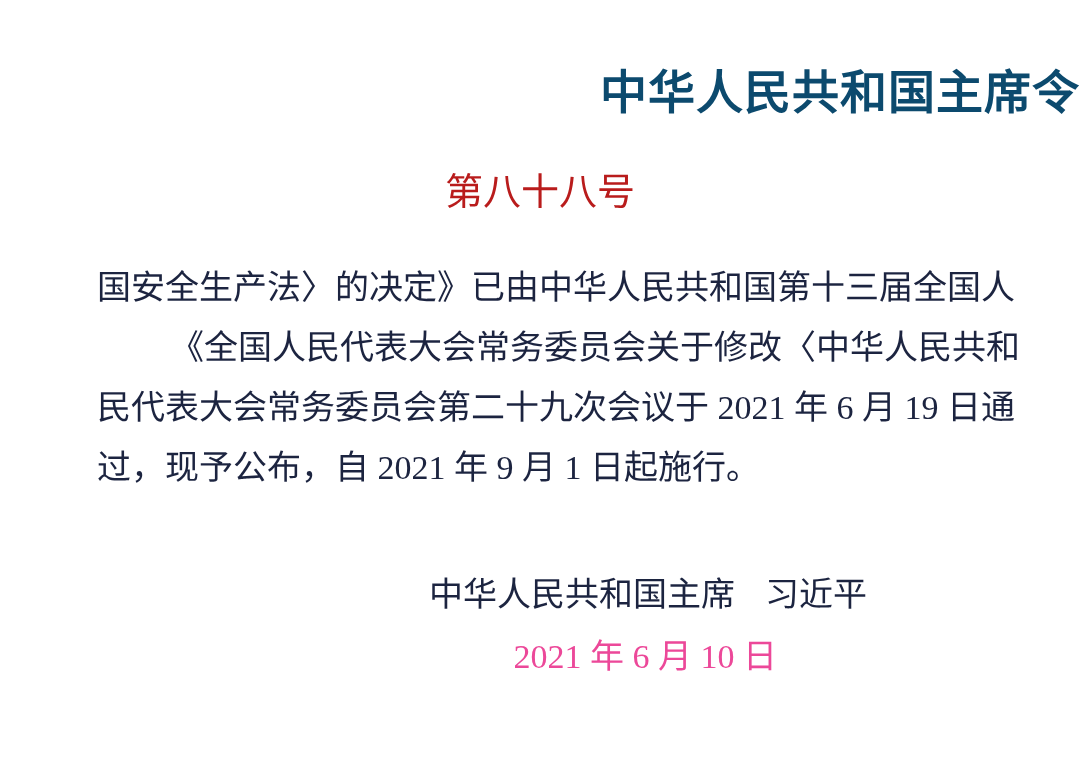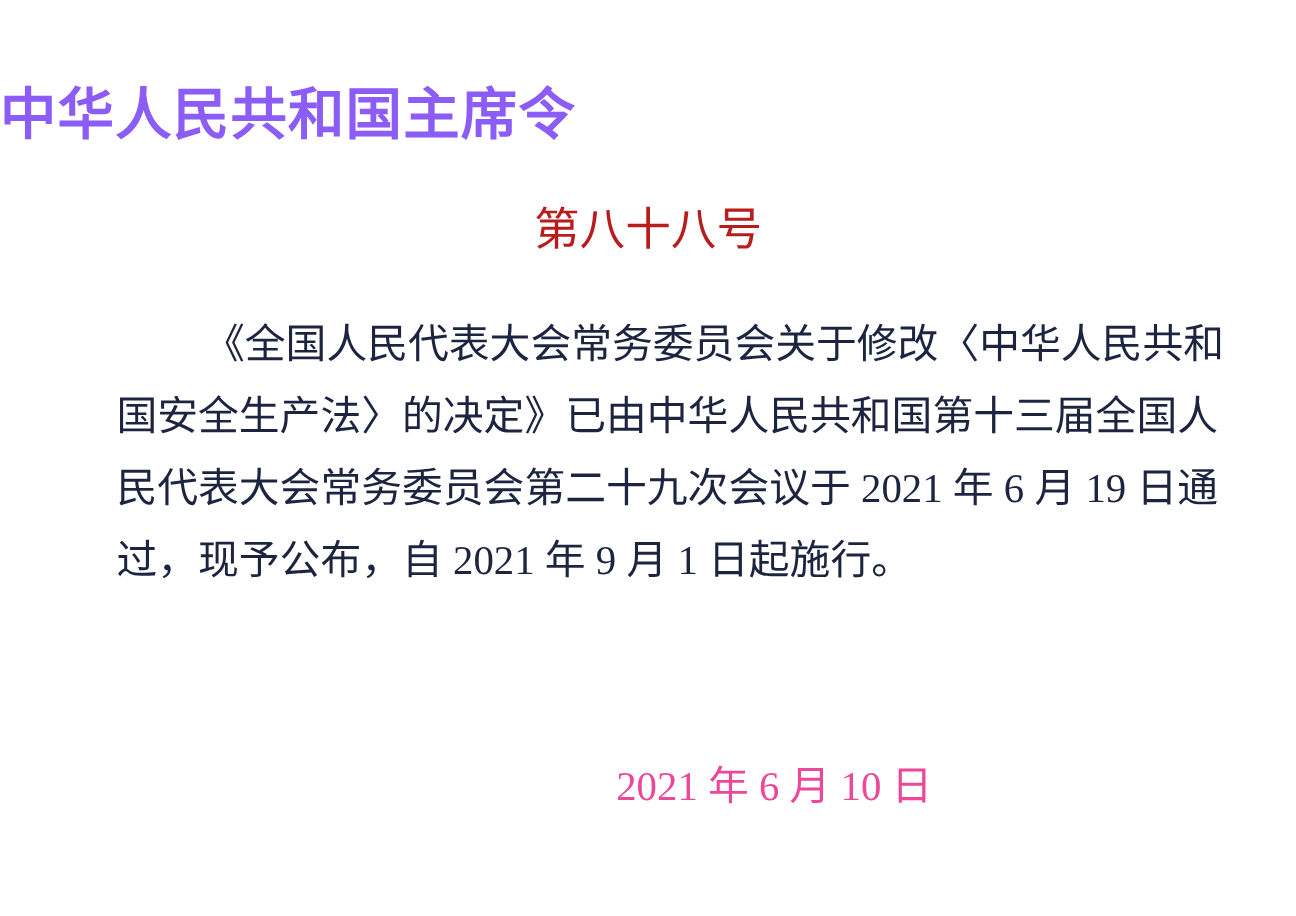--- a/index.html
+++ b/index.html
@@ -13,27 +13,27 @@
       background: #ffffff;
       color: #1c2440;
       overflow: hidden;
       font-family: "Liberation Serif", "DejaVu Serif", serif;
     }
     .title {
       position: absolute;
       top: 68px;
       left: 0;
       right: 0;
-      text-align: left;
-      font-family: Liberation Serif, serif;
+      text-align: right;
+      font-family: Liberation Mono, monospace;
       font-weight: bold;
       font-size: 47px;
       line-height: 58px;
       letter-spacing: 1px;
-      color: #8b5cf6;
+      color: #0c4a6e;
     }
     .subtitle {
       position: absolute;
       top: 169px;
       left: 0;
       right: 0;
       text-align: center;
       font-size: 38px;
       line-height: 46px;
       color: #b91c1c;
@@ -72,22 +72,25 @@
 </head>
 <body>
 
 <div class="page">
 
   <h1 class="title">中华人民共和国主席令</h1>
 
   <div class="subtitle">第八十八号</div>
 
   <div class="body-text">
+    <div class="body-line">国安全生产法〉的决定》已由中华人民共和国第十三届全国人</div>
     <div class="body-line indent">《全国人民代表大会常务委员会关于修改〈中华人民共和</div>
-    <div class="body-line">国安全生产法〉的决定》已由中华人民共和国第十三届全国人</div>
     <div class="body-line">民代表大会常务委员会第二十九次会议于 2021 年 6 月 19 日通</div>
     <div class="body-line">过，现予公布，自 2021 年 9 月 1 日起施行。</div>
   </div>
 
+  <div class="signature">
+    <span class="signer-title">中华人民共和国主席</span><span class="signer-name">习近平</span>
+  </div>
 
   <div class="date-line">2021 年 6 月 10 日</div>
 
 </div>
 
 </body></html>

